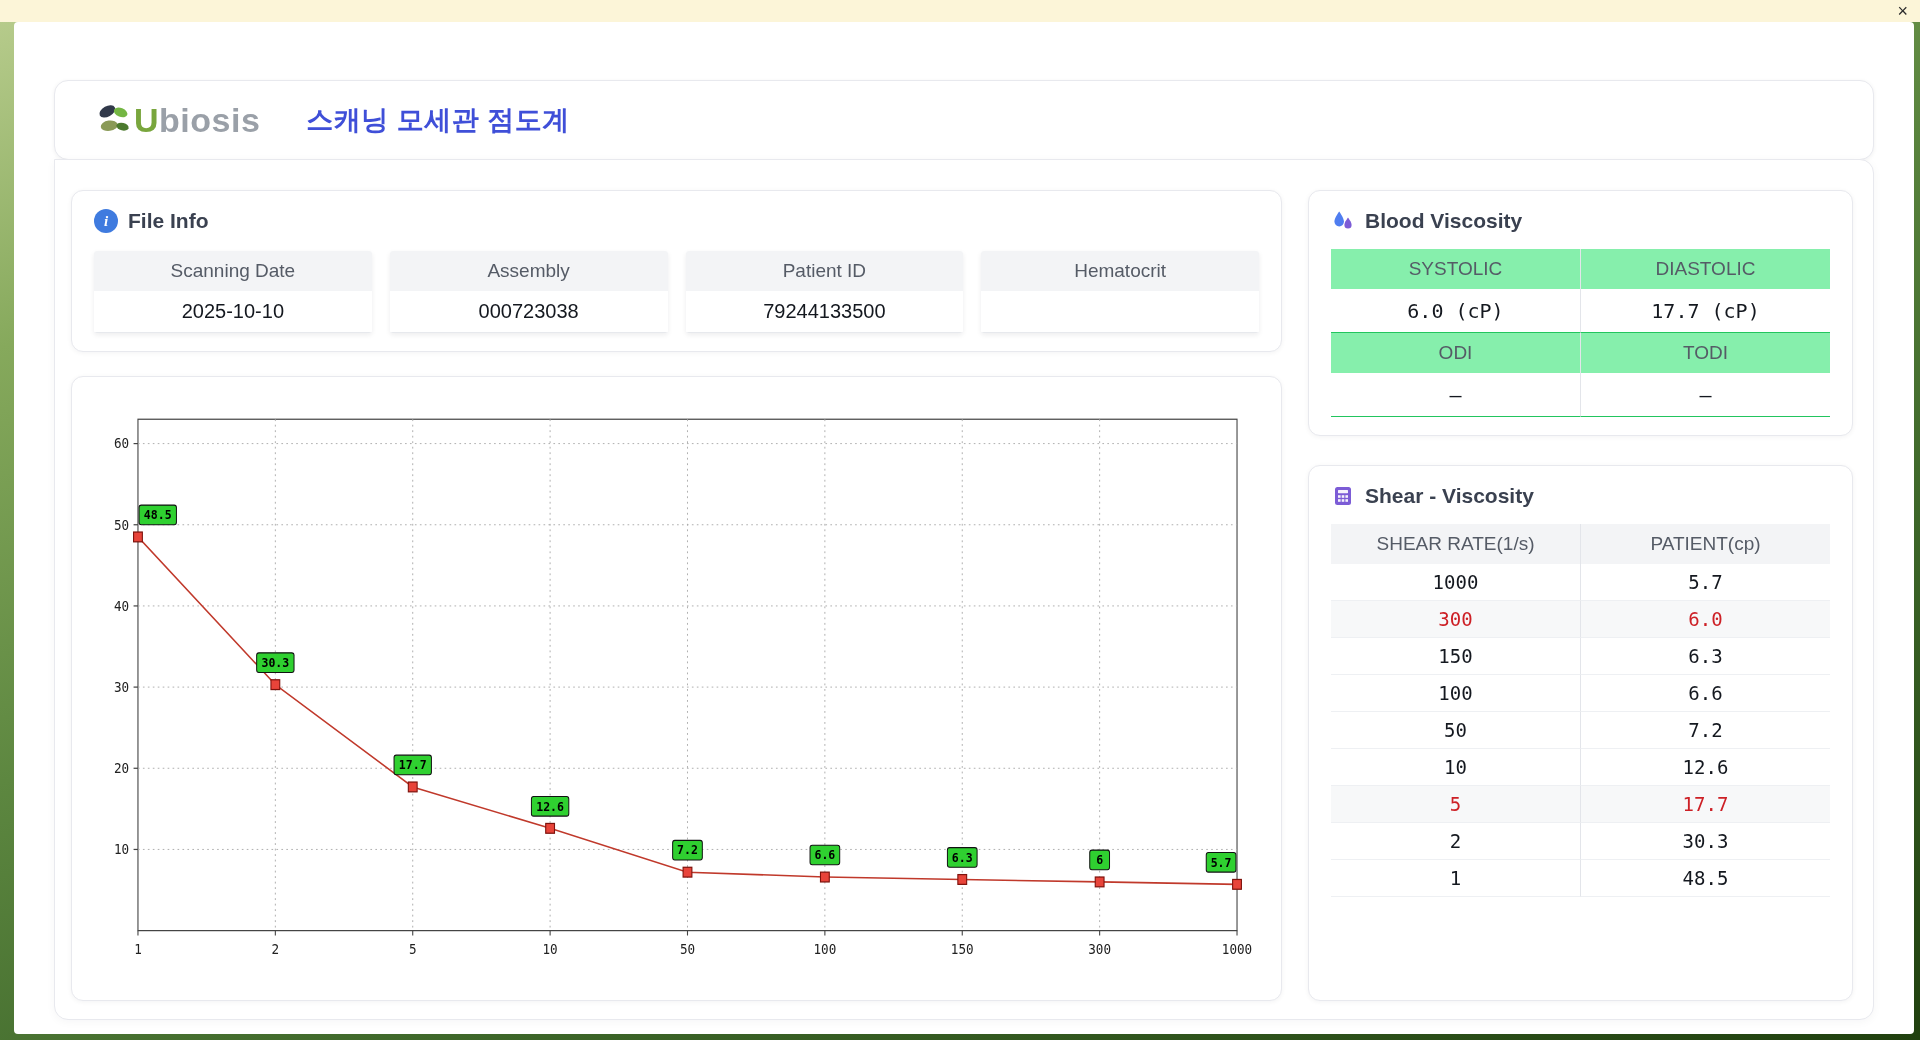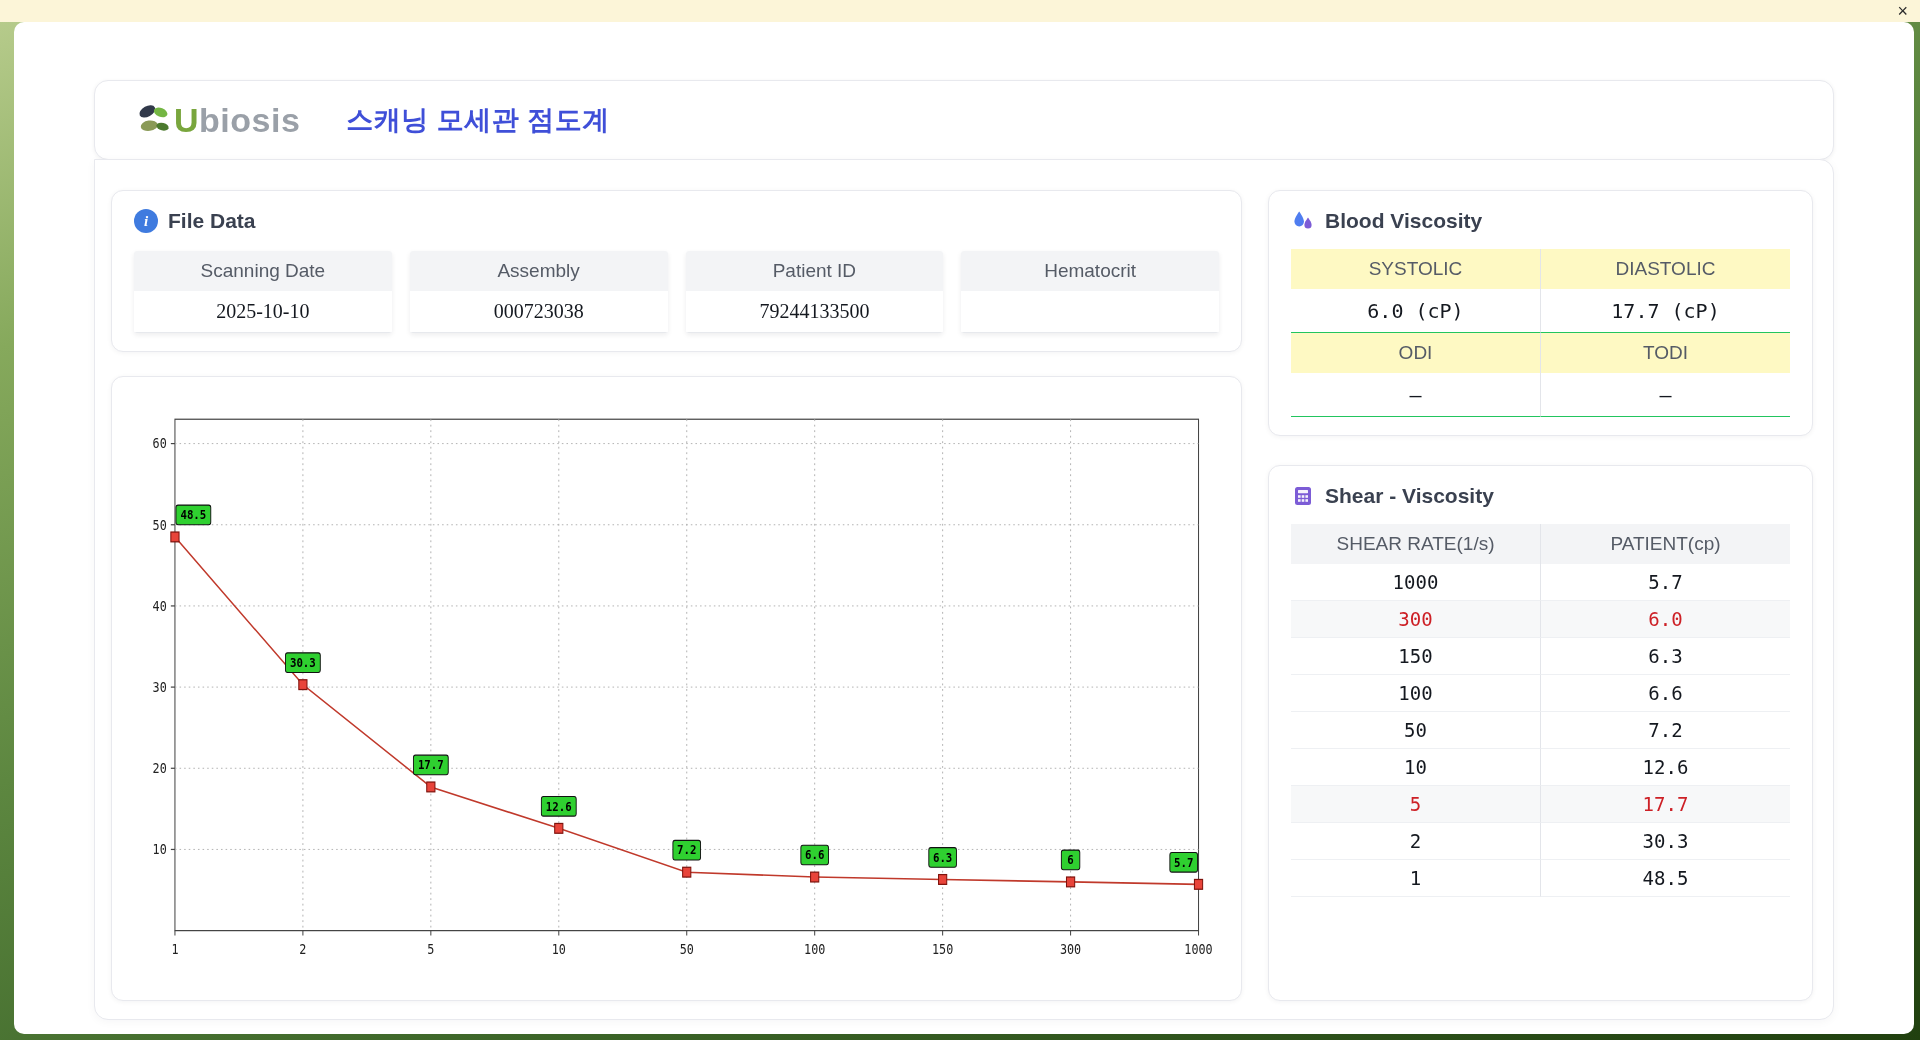--- a/index.html
+++ b/index.html
@@ -4,21 +4,21 @@
 <style>
   *{box-sizing:border-box}
   html,body{width:1920px;height:1040px;margin:0;overflow:hidden}
   body{
     font-family:"Liberation Sans",sans-serif;
     background:linear-gradient(160deg,#b9cd8e 0%,#86a95c 20%,#5d8740 45%,#3d6629 70%,#20400f 100%);
     position:relative;
   }
   .titlebar{position:absolute;top:0;left:0;right:0;height:22px;background:#fcf5d8;display:flex;justify-content:flex-end;align-items:center;padding-right:12px;z-index:5}
   .close-btn{font-size:18px;color:#2c2c2c;line-height:1;cursor:pointer;font-weight:400}
-  .window{position:absolute;top:22px;left:14px;right:6px;bottom:6px;background:#fff;border-radius:10px;padding:58px 80px 0;display:flex;flex-direction:column}
+  .window{position:absolute;top:22px;left:14px;right:6px;bottom:6px;background:#fff;border-radius:4px;padding:58px 40px 0;display:flex;flex-direction:column}
 
   .header-card{height:80px;border:1px solid #e8e9ee;border-radius:14px;box-shadow:0 1px 4px rgba(20,24,40,.06);display:flex;align-items:center;gap:46px;padding:0 40px;flex:0 0 auto;background:#fff}
   .logo{display:flex;align-items:center}
   .logo-leaf{width:38px;height:38px;margin-right:1px}
   .brand{font-size:34px;font-weight:600;letter-spacing:.5px}
   .brand-u{color:#79a63d}
   .brand-rest{color:#9aa0a8}
   .app-title{font-size:27px;font-weight:700;color:#3f4fd8;letter-spacing:.5px}
 
   .tabs{display:flex;margin-top:25px;flex:0 0 auto;position:relative;z-index:2}
@@ -33,33 +33,33 @@
   .card{border:1px solid #e8e9ee;border-radius:12px;box-shadow:0 1px 5px rgba(20,24,40,.05);padding:18px 22px;background:#fff}
   .card-title-row{display:flex;align-items:center;gap:10px}
   .card-title{font-size:21px;font-weight:700;color:#3a4150}
   .t-icon{width:24px;height:24px;flex:0 0 auto}
   .icon-info{width:24px;height:24px;border-radius:50%;background:#3f7bdf;color:#fff;font:italic 700 15px "Liberation Serif",serif;display:flex;align-items:center;justify-content:center;flex:0 0 auto}
 
   
   .fi-fields{display:flex;gap:18px;margin-top:18px}
   .fi-field{flex:1 1 0;box-shadow:0 2px 5px rgba(20,24,40,.08);border-radius:3px;overflow:hidden}
   .fi-label{height:40px;background:#f3f4f6;color:#555b66;font-size:19px;display:flex;align-items:center;justify-content:center}
-  .fi-value{height:42px;background:#fff;color:#14181f;font-size:20px;font-family:Liberation Serif, serif;display:flex;align-items:center;justify-content:center;border-bottom:1px solid #e7e9ed}
+  .fi-value{height:42px;background:#fff;color:#14181f;font-size:20px;font-family:Liberation Sans, sans-serif;display:flex;align-items:center;justify-content:center;border-bottom:1px solid #e7e9ed}
 
   
   .graph-card{flex:1 1 auto;display:flex;flex-direction:column;min-height:0}
   .chart-wrap{flex:1 1 auto;margin-top:12px;min-height:0}
   .chart-wrap svg{width:100%;height:100%;display:block}
 
   
   .bv-table{margin-top:16px}
   .bv-row{display:flex}
   .bv-cell{flex:1 1 0;display:flex;align-items:center;justify-content:center}
   .bv-cell:first-child{border-right:1px solid #e3e5ea}
-  .bv-head .bv-cell{height:40px;background:#fef9c3;color:#555b66;font-size:19px}
+  .bv-head .bv-cell{height:40px;background:#86efac;color:#555b66;font-size:19px}
   .bv-vals .bv-cell{height:44px;font-size:20px;font-family:"DejaVu Sans Mono",monospace;color:#14181f;border-bottom:1px solid #22c55e}
 
   
   .sv-card{flex:1 1 auto;min-height:0;overflow:hidden}
   .sv-table{margin-top:16px}
   .sv-row{display:flex}
   .sv-cell{flex:1 1 0;display:flex;align-items:center;justify-content:center;border-bottom:1px solid #eef0f3}
   .sv-cell:first-child{border-right:1px solid #e3e5ea}
   .sv-head .sv-cell{height:40px;background:#f3f4f6;color:#555b66;font-size:19px;border-bottom:none}
   .sv-row:not(.sv-head) .sv-cell{height:37px;font-size:19px;font-family:"DejaVu Sans Mono",monospace;color:#14181f}
@@ -88,21 +88,21 @@
   </div>
 
 
   <div class="panel">
 
     <div class="col-left">
 
       <div class="card">
         <div class="card-title-row">
           <span class="icon-info">i</span>
-          <span class="card-title">File Data</span>
+          <span class="card-title">File Info</span>
         </div>
         <div class="fi-fields">
             <div class="fi-field">
               <div class="fi-label">Scanning Date</div>
               <div class="fi-value">2025-10-10</div>
             </div>
             <div class="fi-field">
               <div class="fi-label">Assembly</div>
               <div class="fi-value">000723038</div>
             </div>

